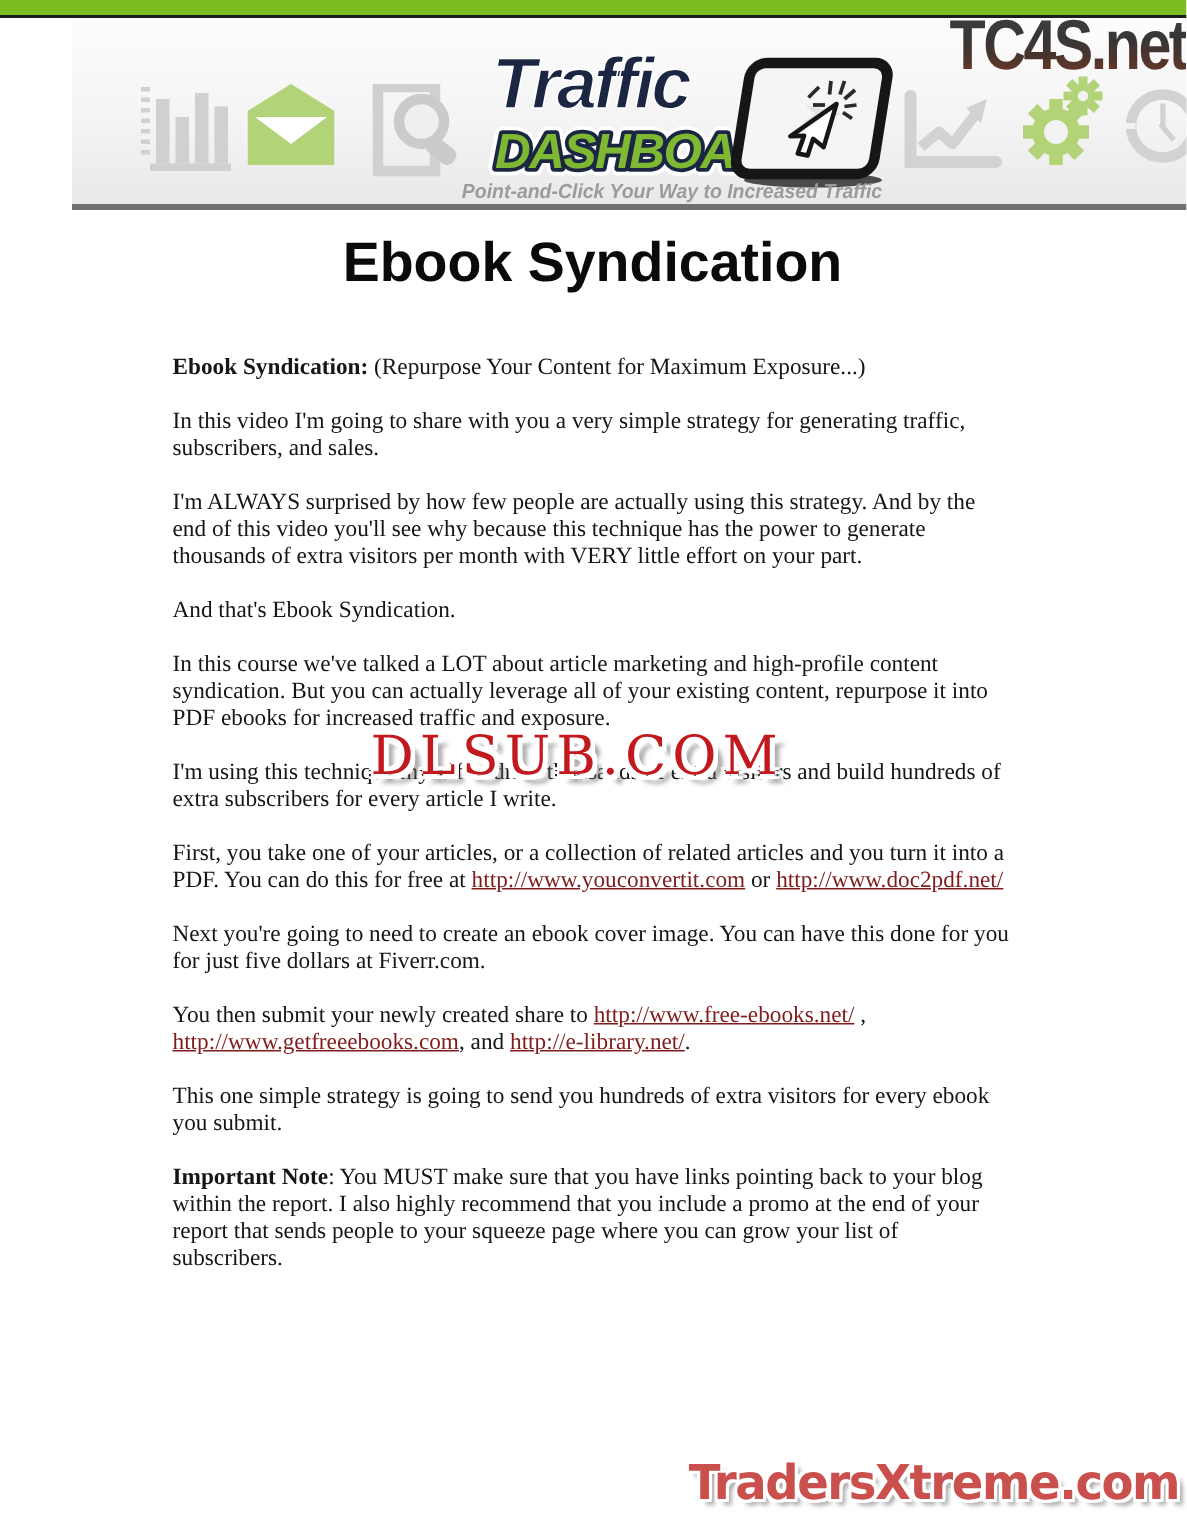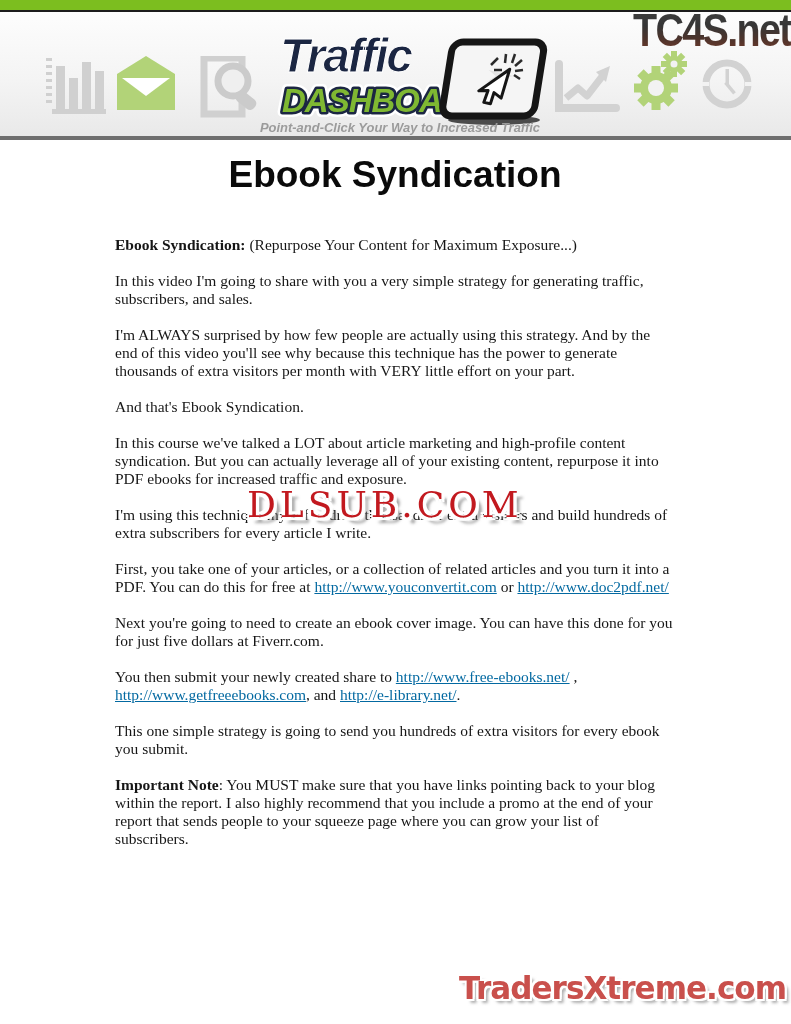--- a/index.html
+++ b/index.html
@@ -8,20 +8,21 @@
     background:#ffffff;
     font-family:"Liberation Serif", serif;
   }
 
   
   .topbar { height:10px; background:#7cbe1f; border-bottom:2px solid #1d1d1d; }
   .banner {
     position:relative; height:124px;
     background:linear-gradient(180deg,#fdfdfd 0%,#f4f4f4 55%,#e9e9e9 100%);
     border-bottom:4px solid #6f6f6f;
+    margin-left:48px;
   }
   .banner svg { position:absolute; }
 
   .icon-bar-chart   { left:44px;  top:40px; }
   .icon-envelope    { left:117px; top:44px; }
   .icon-doc-search  { left:200px; top:44px; }
   .icon-line-chart  { left:554px; top:48px; }
   .icon-gears       { left:630px; top:30px; z-index:1; }
   .icon-clock       { left:698px; top:47px; }
 
@@ -52,21 +53,21 @@
   .doc {
     width:560px; margin-left:115px; padding-top:12px;
     font-size:15.5px; line-height:18px; color:#161616;
   }
   .doc-title {
     font-family:"Liberation Sans", sans-serif;
     font-size:37px; line-height:46px; font-weight:bold; color:#0a0a0a;
     text-align:center; margin:0 0 38px 0; letter-spacing:0;
   }
   .doc p { margin:0 0 18px 0; }
-  .doc a { color:#0369a1; text-decoration:underline; cursor:pointer;margin-top:24px; }
+  .doc a { color:#7f1d1d; text-decoration:underline; cursor:pointer;margin-top:24px; }
   .doc strong { font-weight:bold; }
 
   
   .watermark {
     position:absolute; left:247px; top:487px; z-index:10;
     font-family:"DejaVu Serif", serif; font-weight:normal;
     font-size:36px; line-height:1; letter-spacing:4px;
     color:#c2191f; white-space:nowrap;
     text-shadow:
       -3px -3px 0 #fff, 0 -3px 0 #fff, 3px -3px 0 #fff,

